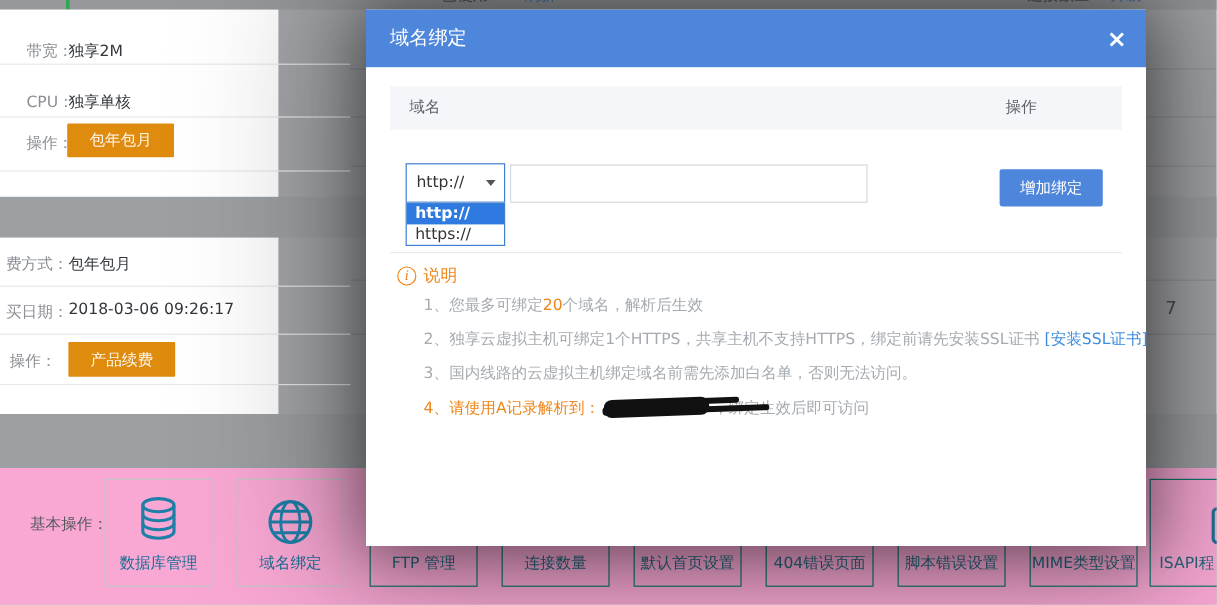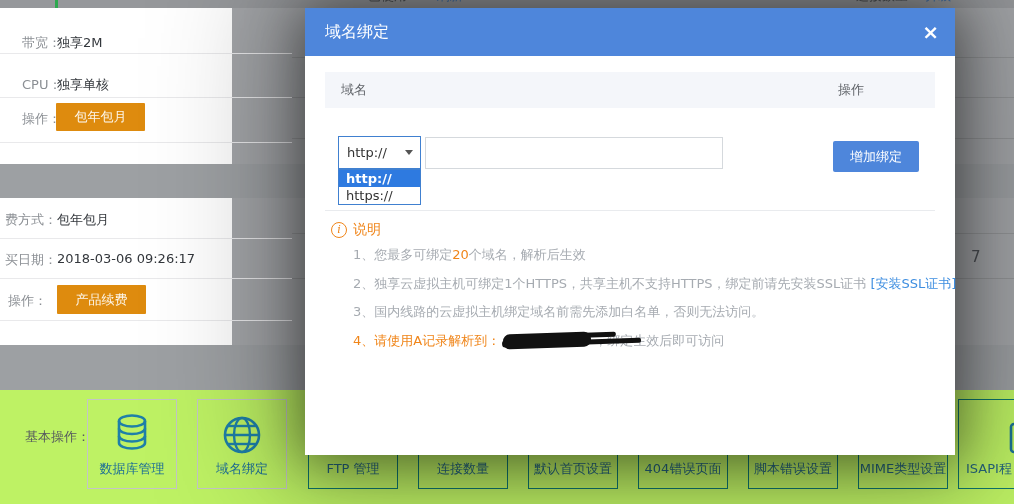--- a/index.html
+++ b/index.html
@@ -22,21 +22,21 @@
   .orange-btn { position:absolute; width:89px; height:28px; background:#de8b0e; color:#fdf7ec;
     font-size:13px; text-align:center; line-height:28px; border:none; border-radius:1px; cursor:pointer; }
 
   .band { position:absolute; left:0; width:1014px; background:#9da0a3; }
   .band1 { top:164px; height:34px; }
   .band2 { top:345px; height:45px; }
 
   .bg-line { position:absolute; left:292px; width:722px; height:1px; background:rgba(0,0,0,0.10); }
   .right-frag7 { position:absolute; left:971px; top:248px; font-size:15px; color:#4b4e53; }
 
-  .bottom-section { position:absolute; left:0; top:390px; width:1014px; height:114px; background:#bef264; }
+  .bottom-section { position:absolute; left:0; top:390px; width:1014px; height:114px; background:#f9a8d4; }
   .basic-ops-label { position:absolute; left:25px; top:38px; font-size:13px; color:#55595e; }
   .tile { position:absolute; top:9px; width:90px; height:90px; border:1px solid #0f766e; cursor:pointer; }
   .tile.bright { border-color:#c3c5c7; }
   .tile-label { position:absolute; left:0; right:0; bottom:10px; text-align:center; font-size:13px; color:#27677e; white-space:nowrap; }
   .tile.bright .tile-label { color:#1d6e96; }
   .tile-icon { position:absolute; left:50%; top:12px; transform:translateX(-50%); }
   .tile9 .tile-label { text-align:left; left:7px; }
   .tile9 .tile-icon { left:auto; right:4px; transform:none; top:22px; }
 
   

